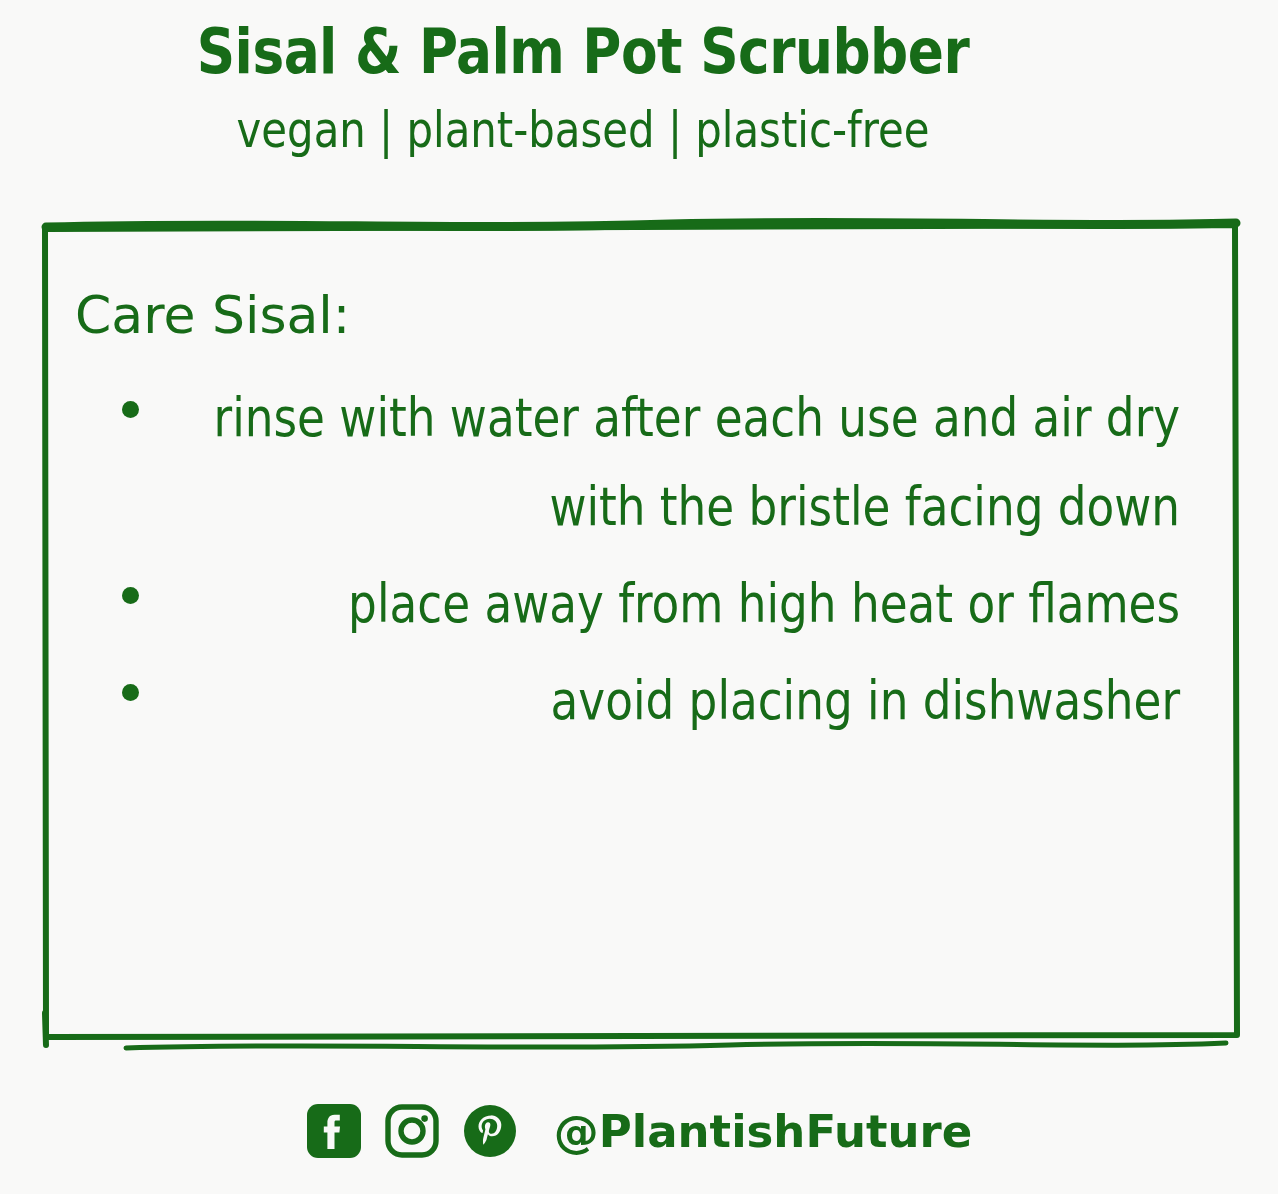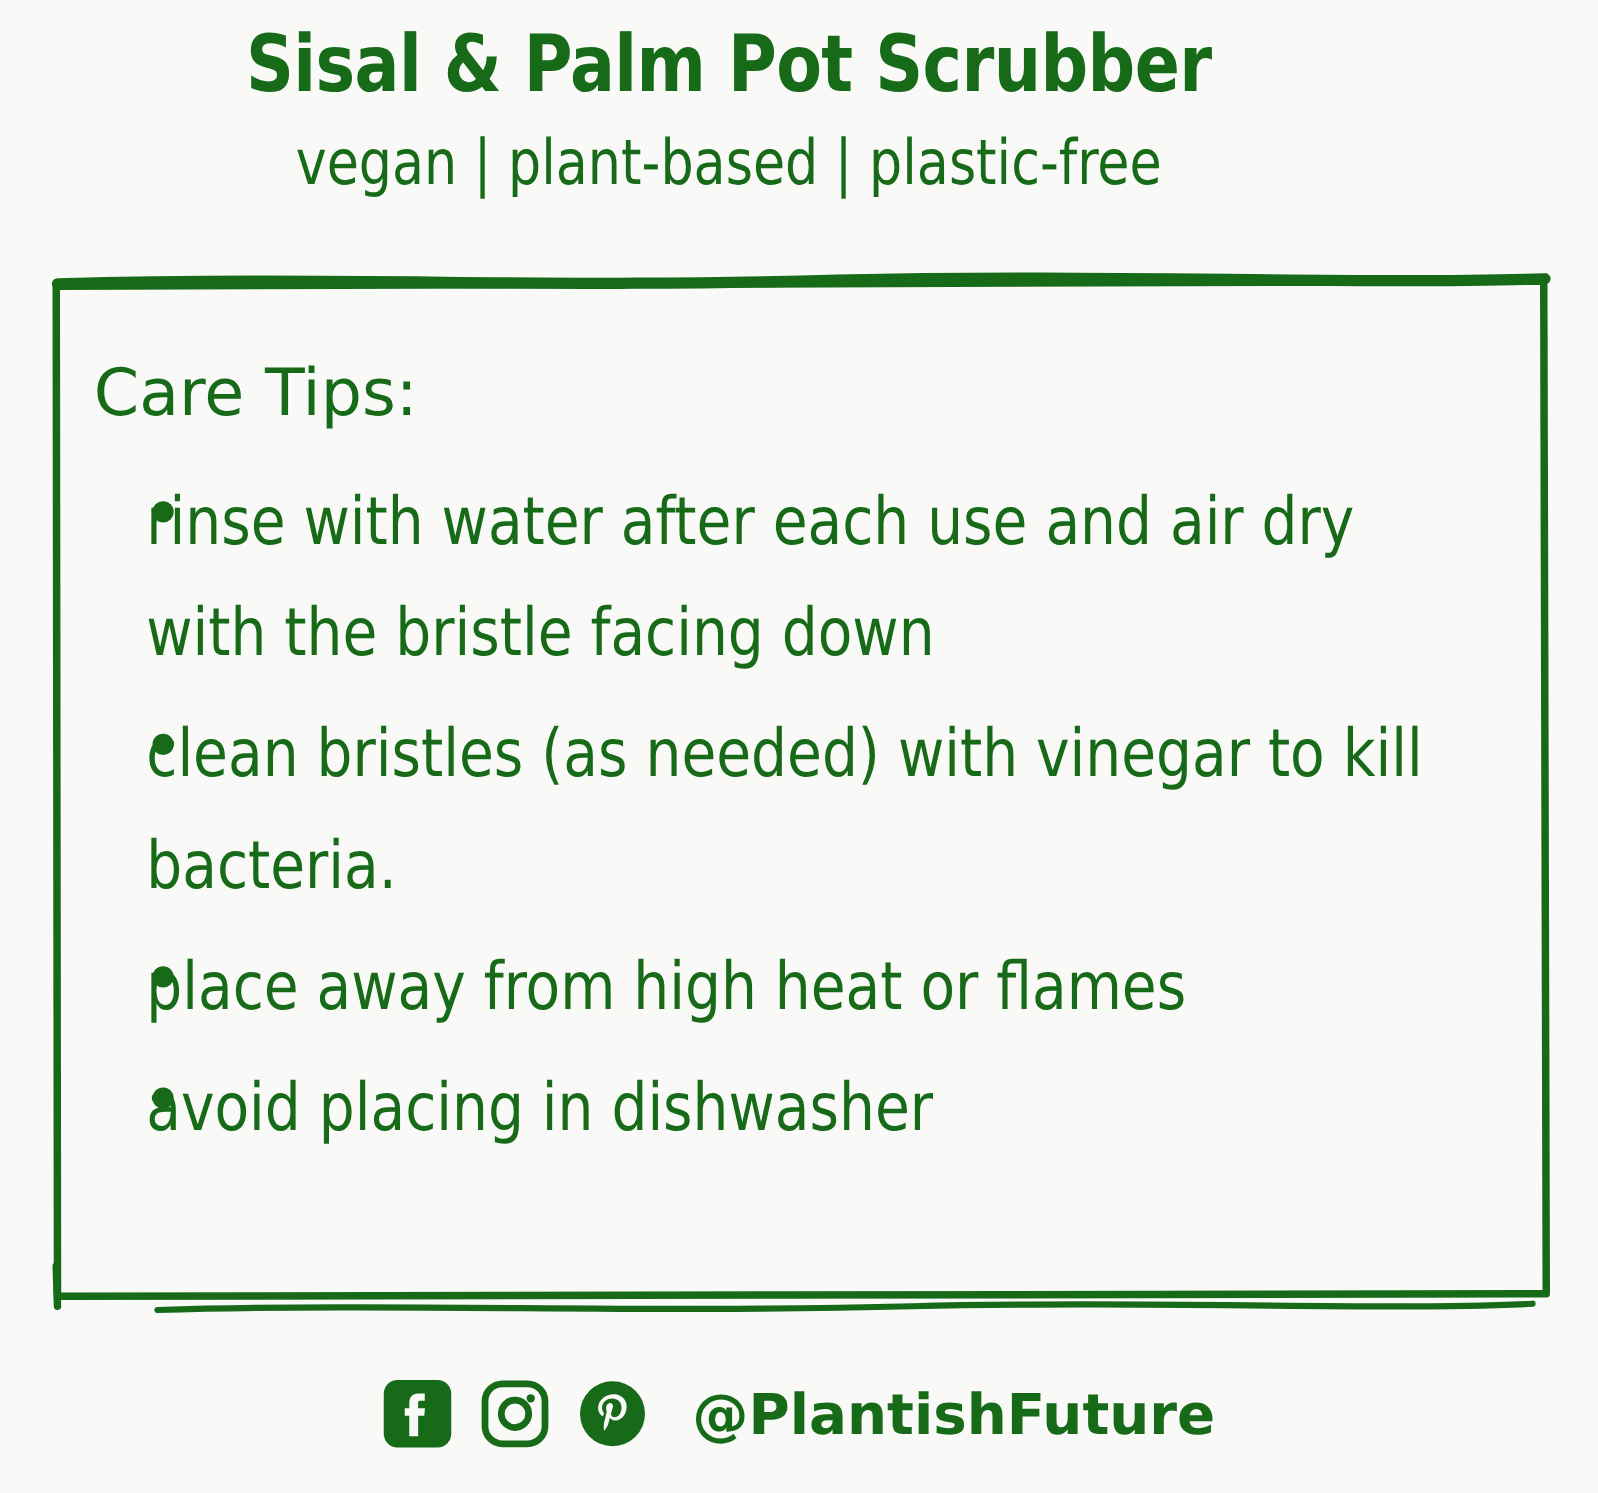--- a/index.html
+++ b/index.html
@@ -96,20 +96,21 @@
     top: 146px;
     width: 1192px;
     margin: 0;
     padding: 0;
     list-style: none;
   }
   .tip {
     position: relative;
     padding-left: 73px;
     margin-bottom: 8px;
+    text-align: right;
   }
   .tip-bullet {
     position: absolute;
     left: 78px;
     top: 28px;
     width: 17px;
     height: 17px;
     border-radius: 50%;
     background: #176b18;
   }
@@ -168,30 +169,26 @@
       <path d="M15,16 L1205,12 L1207,822 L16,824 Z" fill="none" stroke="#176b18" stroke-width="6" stroke-linejoin="round" stroke-linecap="round"></path>
 
       <path d="M16,14 C250,8 420,18 640,11 C860,6 1050,15 1206,10" fill="none" stroke="#176b18" stroke-width="9" stroke-linecap="round"></path>
 
       <path d="M96,835 C300,829 470,838 700,832 C900,827 1060,836 1196,830" fill="none" stroke="#176b18" stroke-width="5" stroke-linecap="round"></path>
 
       <path d="M15,800 L16,832" fill="none" stroke="#176b18" stroke-width="6" stroke-linecap="round"></path>
     </svg>
 
     <div class="card-body">
-      <div class="care-heading">Care Tips:</div>
+      <div class="care-heading">Care Sisal:</div>
 
       <ul class="tips">
         <li class="tip">
           <span class="tip-bullet"></span>
           <span class="tip-text">rinse with water after each use and air dry with the bristle facing down</span>
-        </li>
-        <li class="tip">
-          <span class="tip-bullet"></span>
-          <span class="tip-text">clean bristles (as needed) with vinegar to kill bacteria.</span>
         </li>
         <li class="tip">
           <span class="tip-bullet"></span>
           <span class="tip-text">place away from high heat or flames</span>
         </li>
         <li class="tip">
           <span class="tip-bullet"></span>
           <span class="tip-text">avoid placing in dishwasher</span>
         </li>
       </ul>

